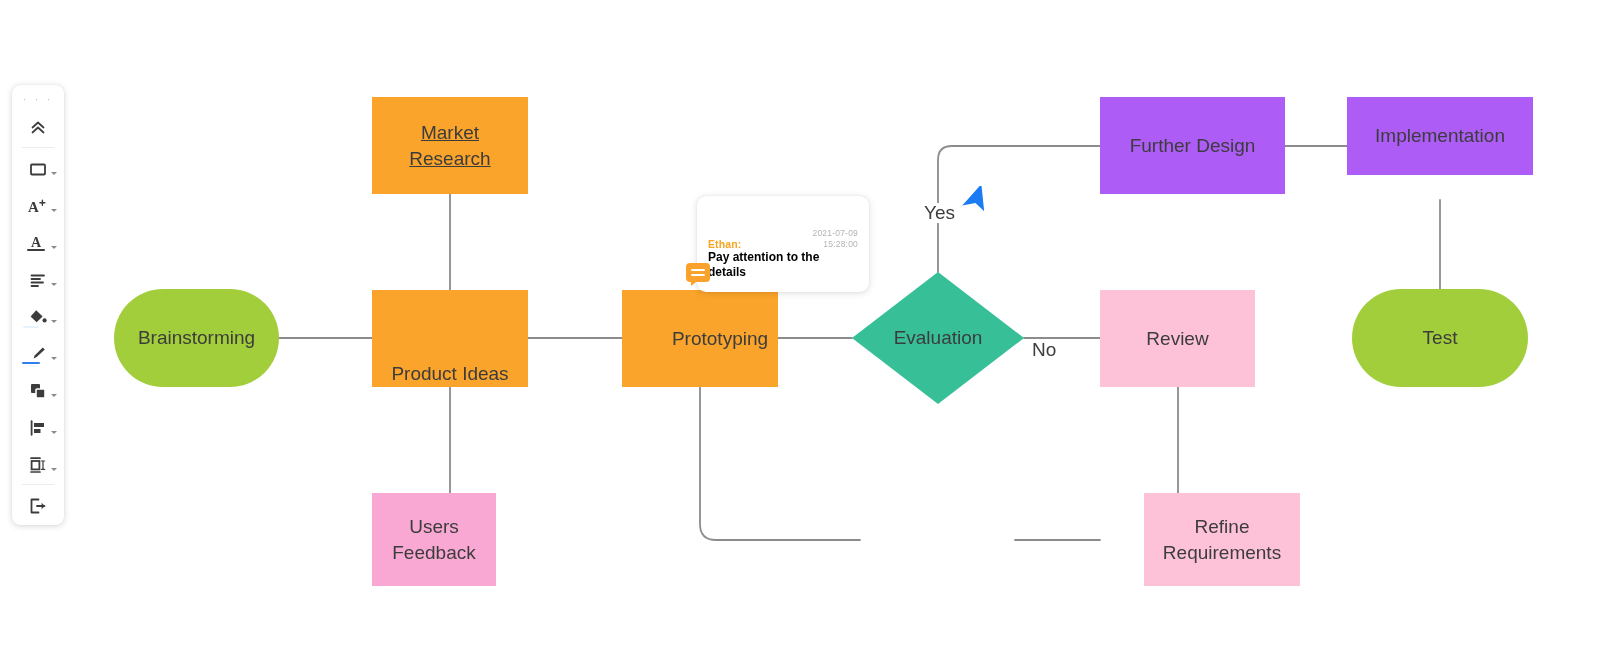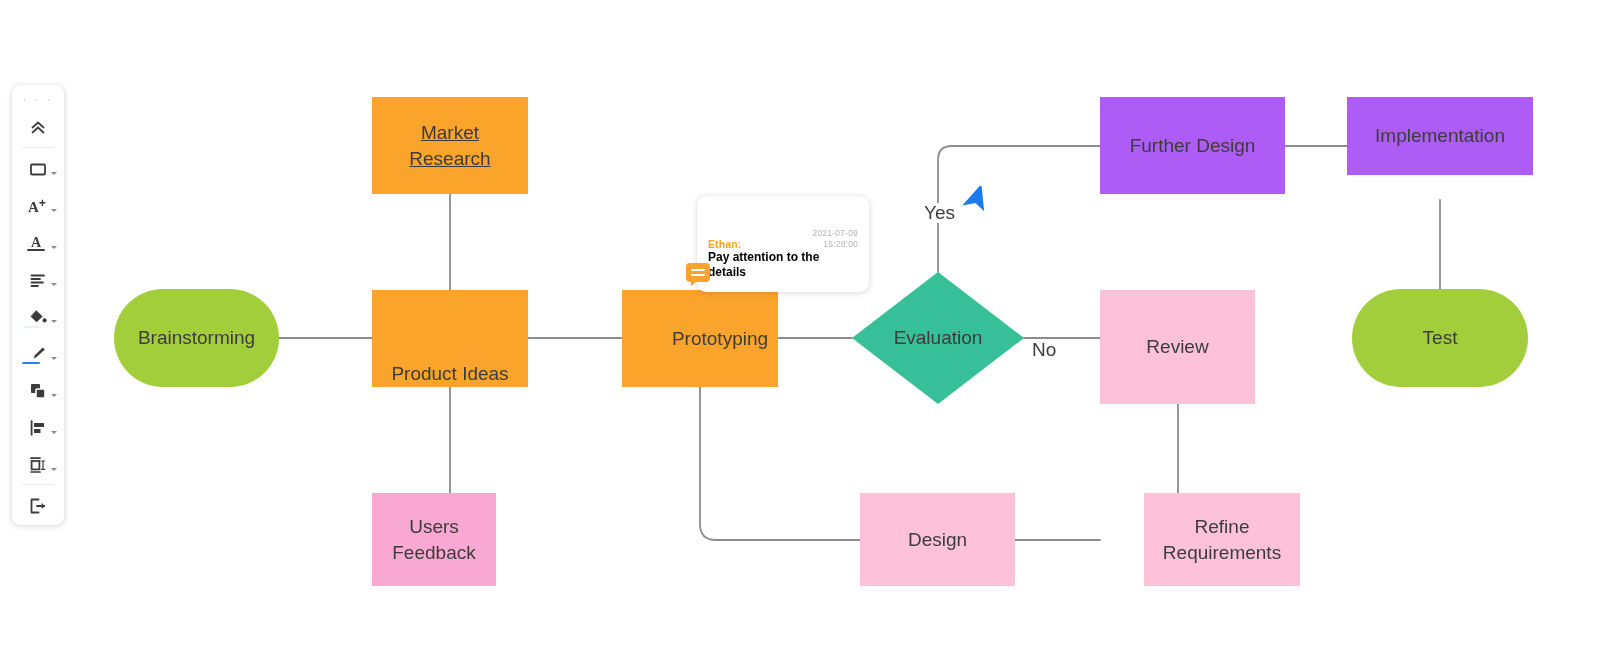--- a/index.html
+++ b/index.html
@@ -275,31 +275,28 @@
   </div>
 
   <div class="node rect" style="left:1100px; top:97px; width:185px; height:97px; background:#ad5cf6;">
     <span class="lbl">Further Design</span>
   </div>
 
   <div class="node rect" style="left:1347px; top:97px; width:186px; height:78px; background:#ad5cf6;">
     <span class="lbl">Implementation</span>
   </div>
 
-  <div class="node rect" style="left:1100px; top:290px; width:155px; height:114px; background:#fec2d8;">
+  <div class="node rect" style="left:1100px; top:290px; width:155px; height:97px; background:#fec2d8;">
     <span class="lbl">Review</span>
   </div>
 
   <div class="node pill" style="left:1352px; top:289px; width:176px; height:98px; background:#a2ce3b;">
     <span class="lbl">Test</span>
   </div>
 
-  <div class="node rect" style="left:860px; top:493px; width:155px; height:93px; background:#fec2d8;">
-    <span class="lbl">Design</span>
-  </div>
 
   <div class="node rect" style="left:1100px; top:493px; width:156px; height:93px; background:#fec2d8;margin-left:44px;">
     <span class="lbl ml">Refine<br>Requirements</span>
   </div>
 
   <div class="edge-label" style="left:921px; top:203px;">Yes</div>
   <div class="edge-label" style="left:1029px; top:340px;">No</div>
 
   <div id="comment-card">
     <div id="comment-head">

